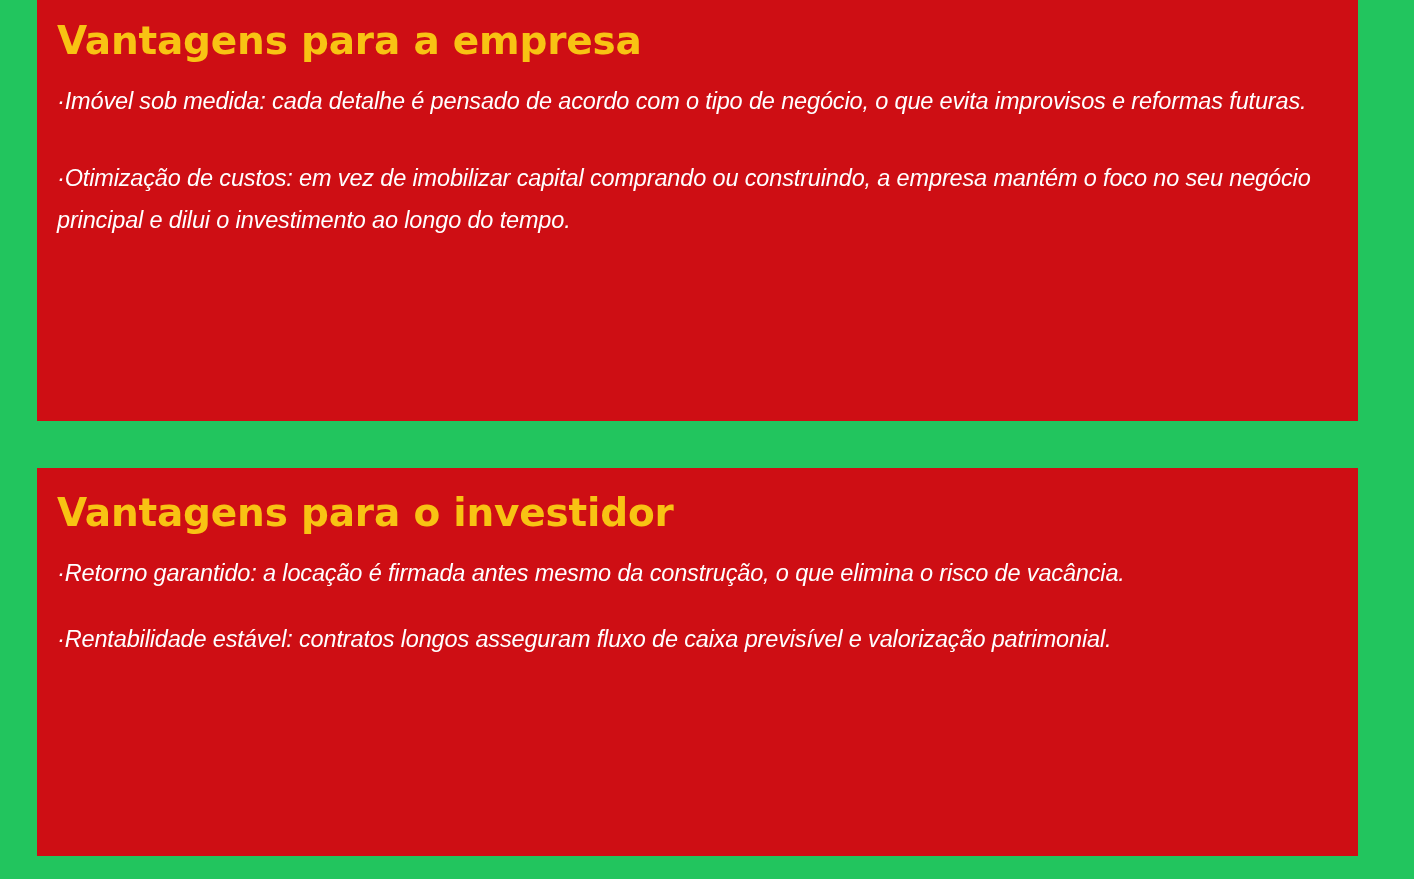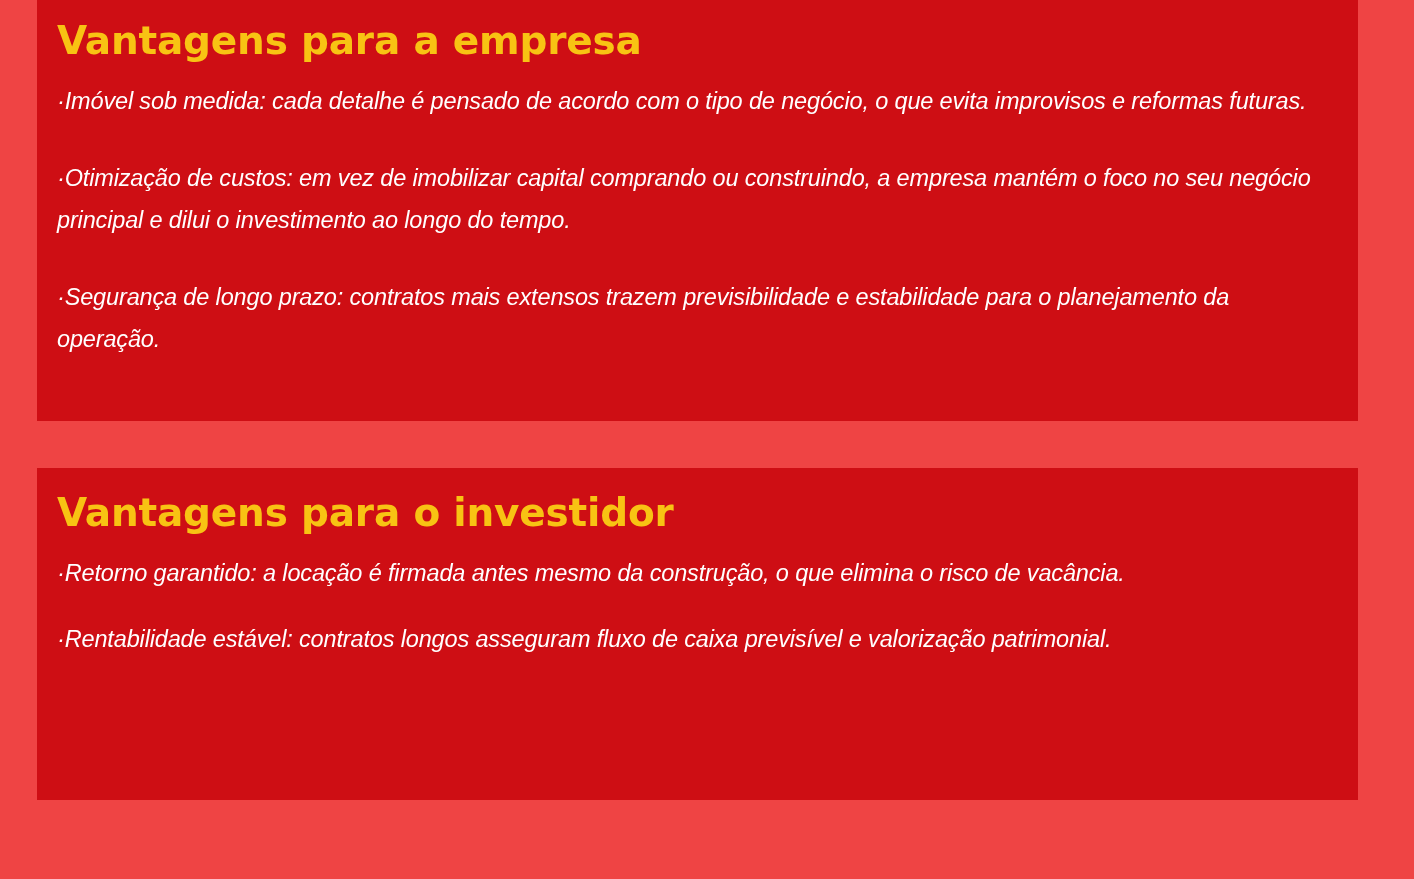--- a/index.html
+++ b/index.html
@@ -11,39 +11,39 @@
     width: 1414px;
     height: 879px;
     background: #f2f2f4;
     font-family: "Liberation Sans", sans-serif;
     overflow: hidden;
   }
   .page {
     position: relative;
     width: 1414px;
     height: 879px;
-    background: #ef4444;
+    background: #22c55e;
     box-sizing: border-box;
   }
   .card {
     position: absolute;
     left: 37px;
     width: 1321px;
     background: #ce0e14;
     box-sizing: border-box;
     padding: 0 20px 0 20px;
     overflow: hidden;
   }
   .card-company {
     top: 0px;
     height: 421px;
   }
   .card-investor {
     top: 468px;
-    height: 332px;
+    height: 388px;
   }
   .card-title {
     color: #f8c313;
     font-family: "DejaVu Sans", sans-serif;
     font-weight: bold;
     font-size: 39px;
     line-height: 50px;
     letter-spacing: -0.2px;
     margin: 0;
     padding: 0;
@@ -78,21 +78,20 @@
 </head>
 <body>
 
 <div class="page">
 
   <section class="card card-company">
     <h2 class="card-title">Vantagens para a empresa</h2>
     <ul class="bullets">
       <li class="bullet">·Imóvel sob medida: cada detalhe é pensado de acordo com o tipo de negócio, o que evita improvisos e reformas futuras.</li>
       <li class="bullet">·Otimização de custos: em vez de imobilizar capital comprando ou construindo, a empresa mantém o foco no seu negócio principal e dilui o investimento ao longo do tempo.</li>
-      <li class="bullet">·Segurança de longo prazo: contratos mais extensos trazem previsibilidade e estabilidade para o planejamento da operação.</li>
     </ul>
   </section>
 
   <section class="card card-investor">
     <h2 class="card-title">Vantagens para o investidor</h2>
     <ul class="bullets">
       <li class="bullet">·Retorno garantido: a locação é firmada antes mesmo da construção, o que elimina o risco de vacância.</li>
       <li class="bullet">·Rentabilidade estável: contratos longos asseguram fluxo de caixa previsível e valorização patrimonial.</li>
     </ul>
   </section>

